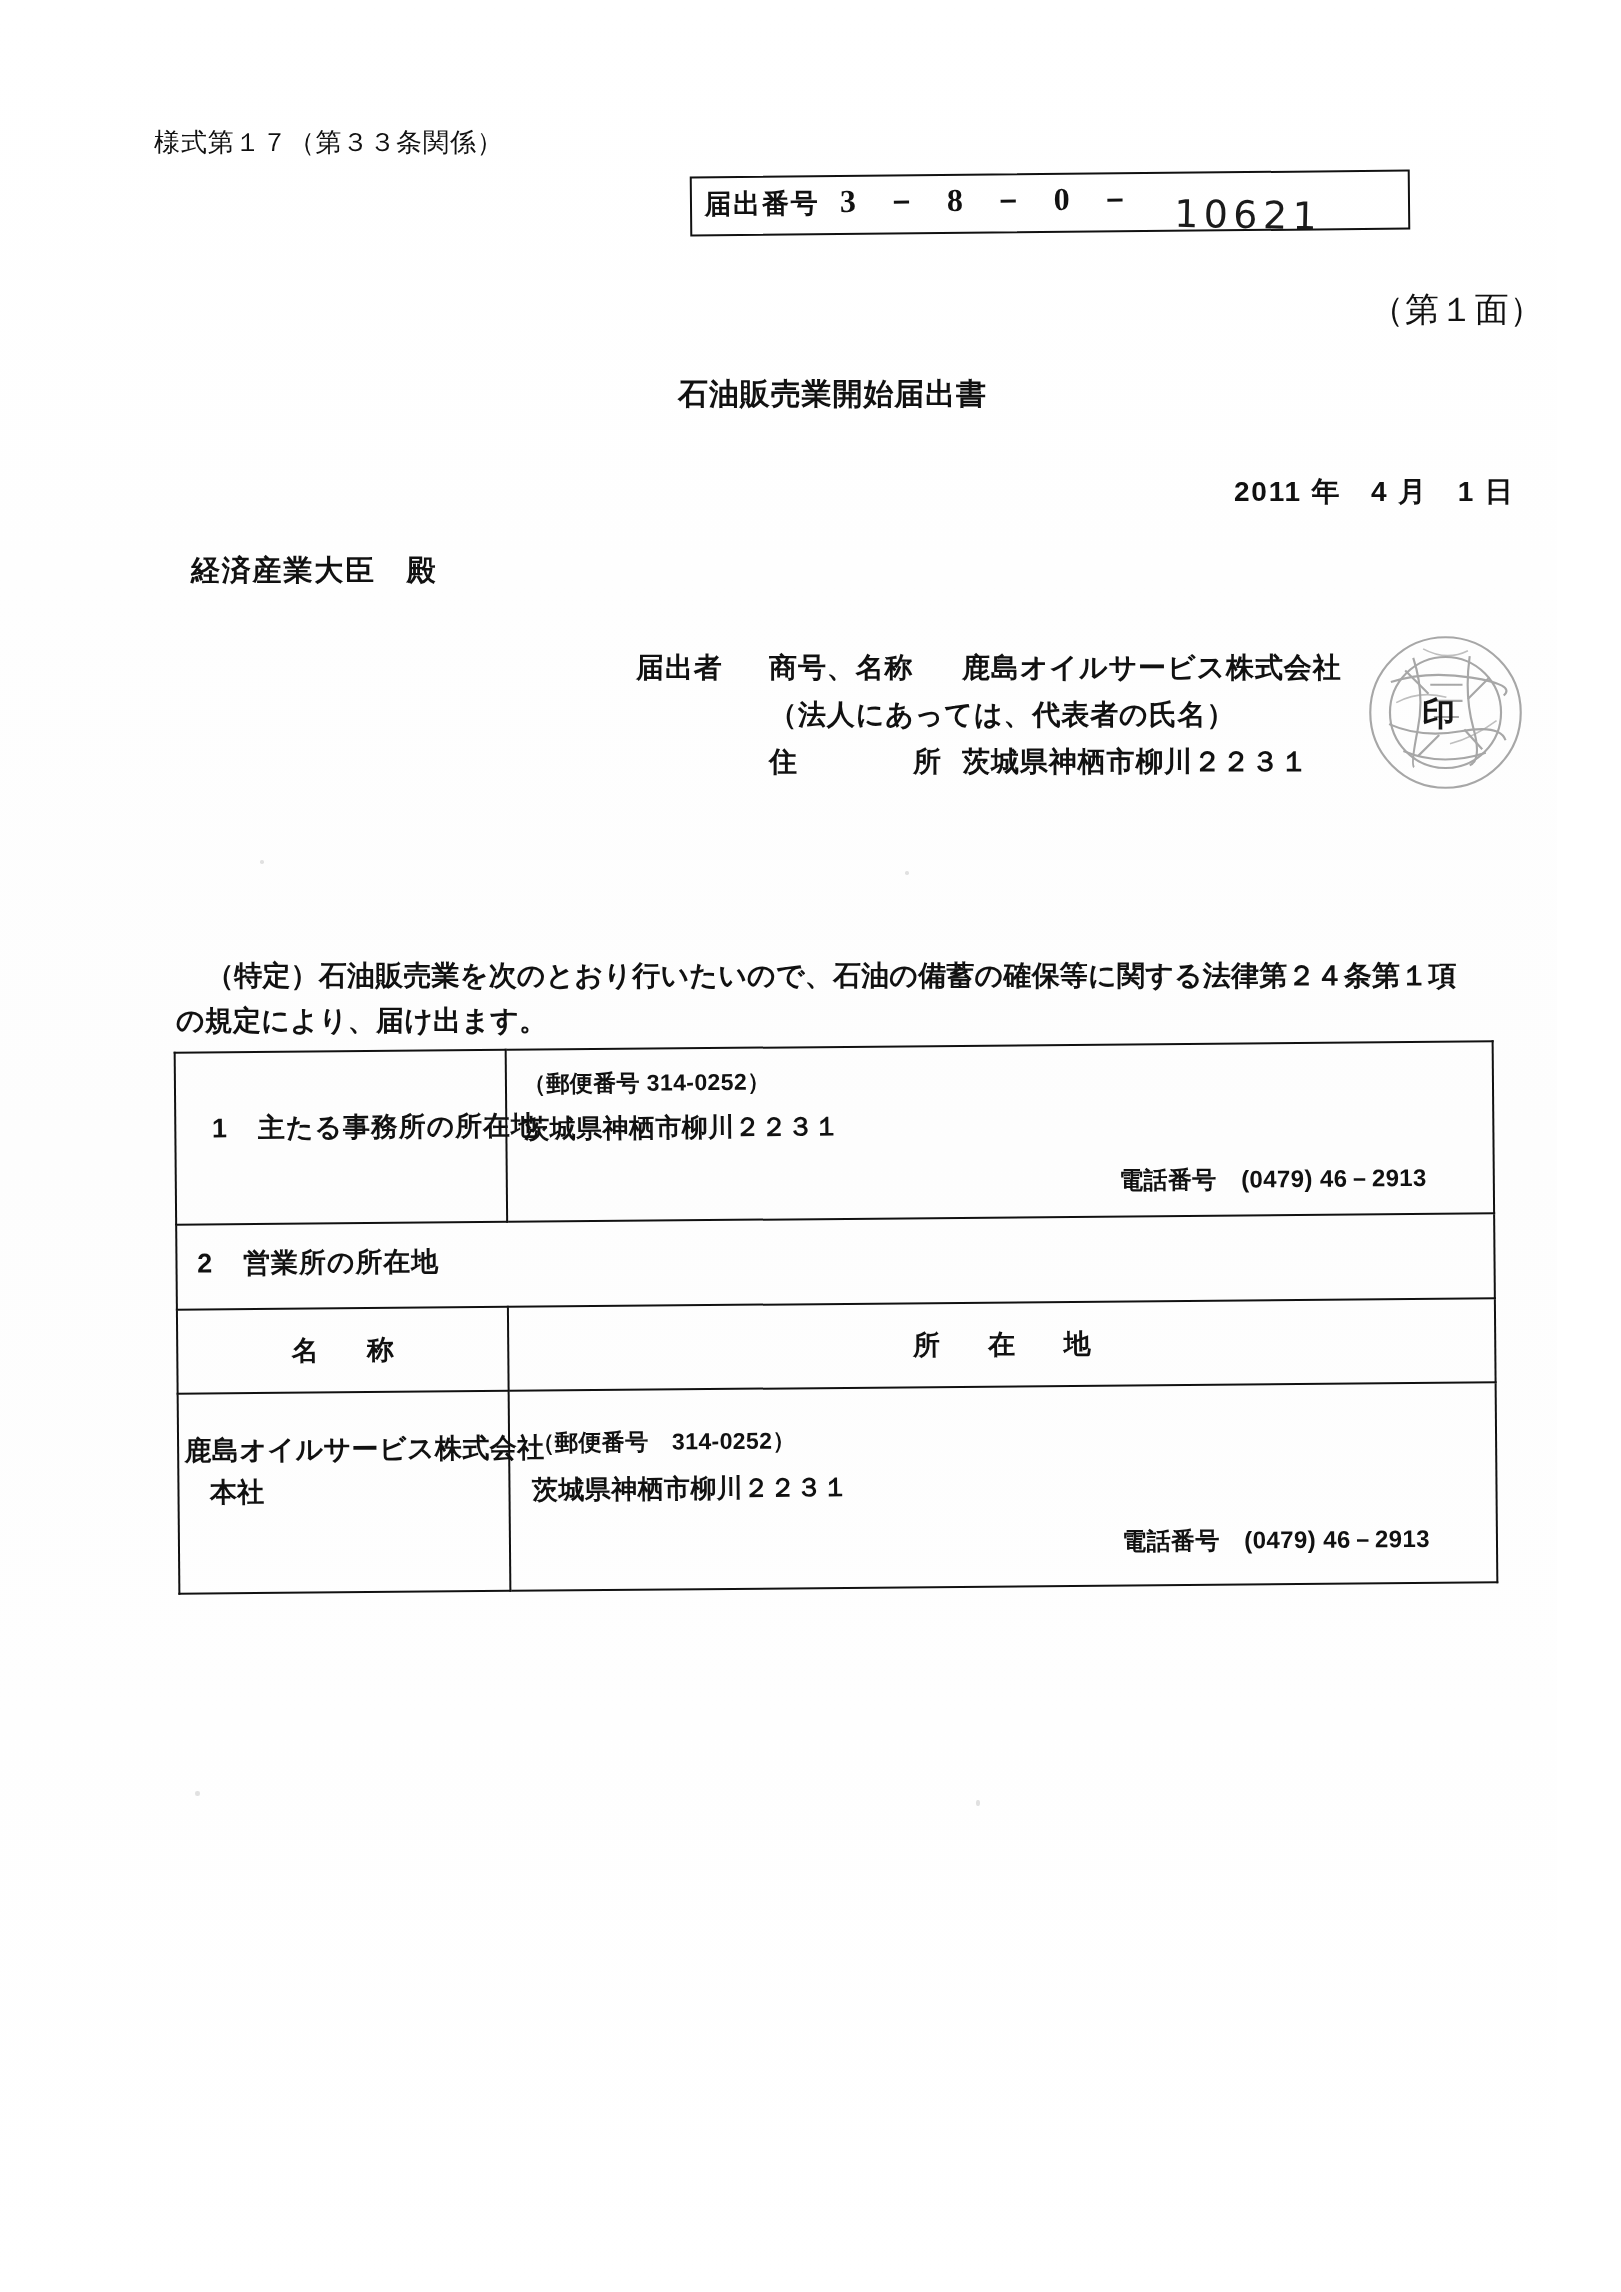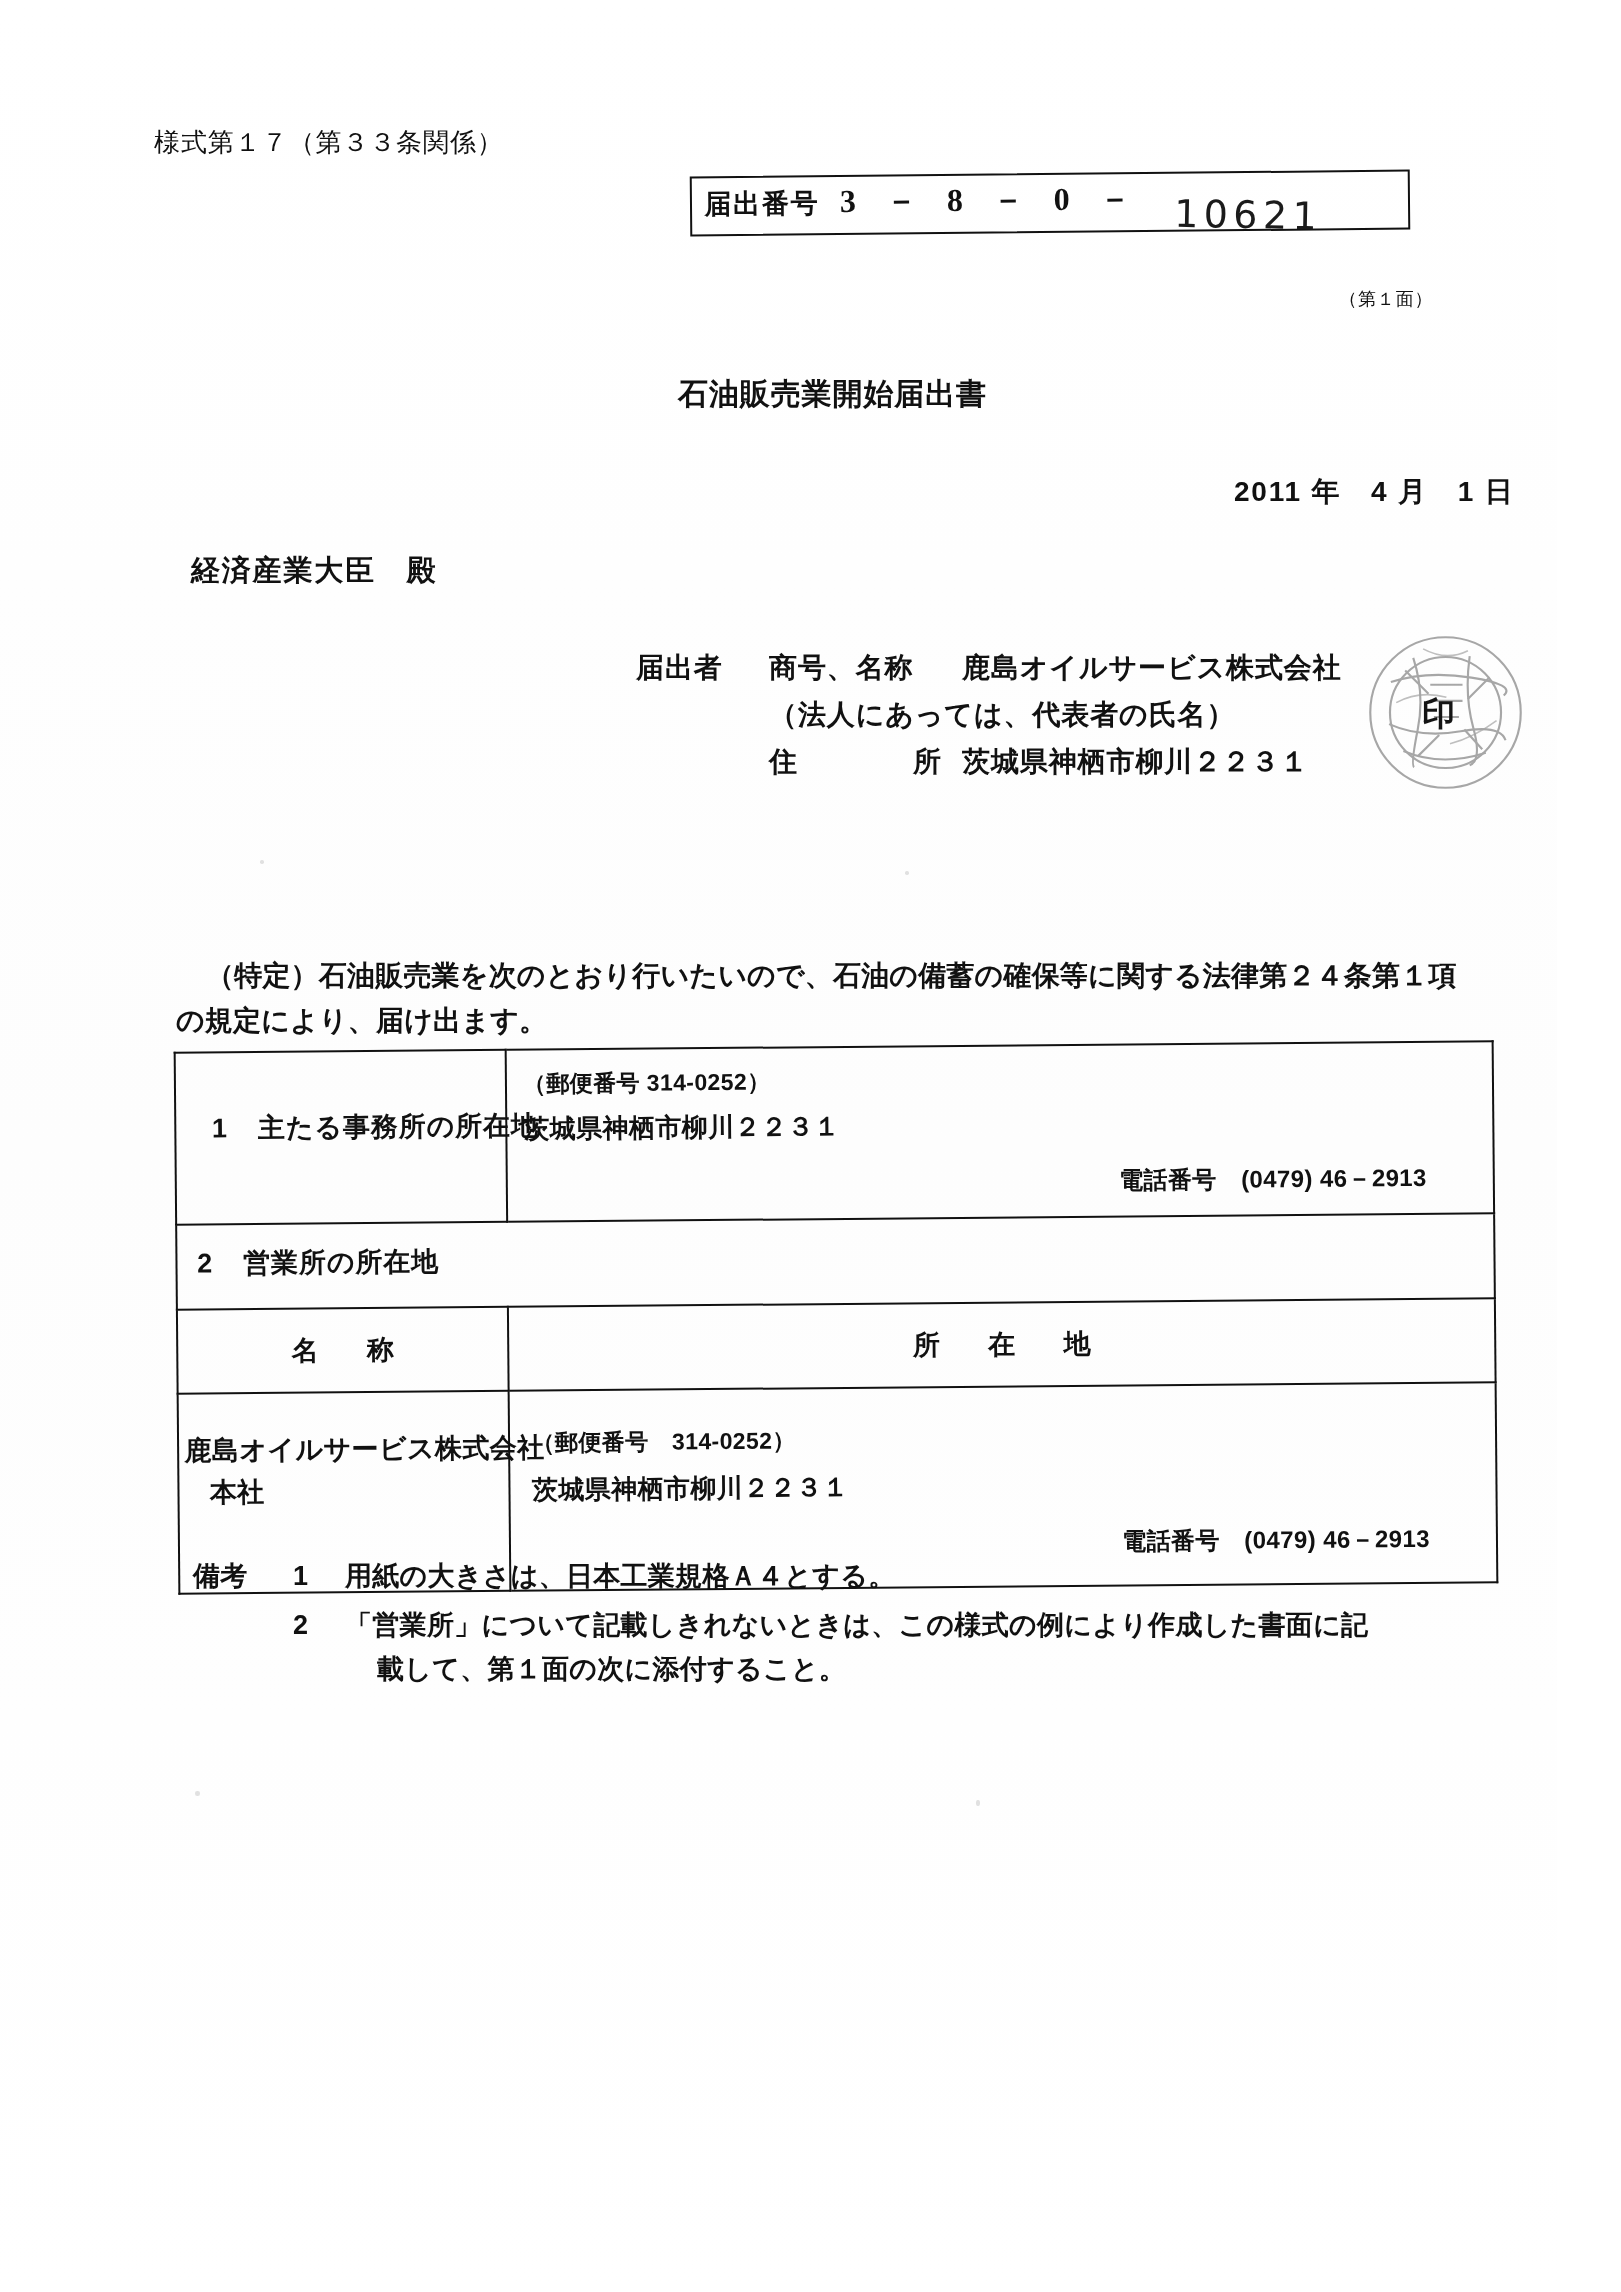--- a/index.html
+++ b/index.html
@@ -81,23 +81,23 @@
     letter-spacing: 5.4px;
     white-space: nowrap;
     color: #1b1b1b;
     font-family: "DejaVu Sans", sans-serif;
     transform: rotate(1.6deg);
     font-weight: 400;
   }
 
   
   .page-face {
-    left: 1339px;
+    left: 1370px;
     top: 287px;
-    font-size: 18px;
+    font-size: 34px;
     letter-spacing: 0.9px;
     white-space: nowrap;
   }
 
   
   .stamp {
     left: 361px;
     top: 313px;
     width: 226px;
     height: 226px;
@@ -401,34 +401,19 @@
               <div class="postal">（郵便番号　314-0252）</div>
               <div class="addr">茨城県神栖市柳川２２３１</div>
               <div class="tel">電話番号　(0479) 46－2913</div>
             </div>
           </td>
         </tr>
       </tbody>
     </table>
   </div>
 
-  <div class="abs notes">
-    <div class="note-row">
-      <span class="note-kw">備考</span>
-      <span class="note-no">1</span>
-      <span class="note-tx">用紙の大きさは、日本工業規格Ａ４とする。</span>
-    </div>
-    <div class="note-row second">
-      <span class="spacer"></span>
-      <span class="note-no">2</span>
-      <span class="note-tx">
-        <span>「営業所」について記載しきれないときは、この様式の例により作成した書面に記</span>
-        <span class="hang">載して、第１面の次に添付すること。</span>
-      </span>
-    </div>
-  </div>
 
   <div class="speck" style="left:195px; top:1791px; width:4.5px; height:4.5px;"></div>
   <div class="speck" style="left:976px; top:1800px; width:3.6px; height:6.3px;"></div>
   <div class="speck" style="left:260px; top:860px; width:3.6px; height:3.6px;"></div>
   <div class="speck" style="left:905px; top:871px; width:3.6px; height:3.6px;"></div>
 </div>
 
 
 </body></html>

